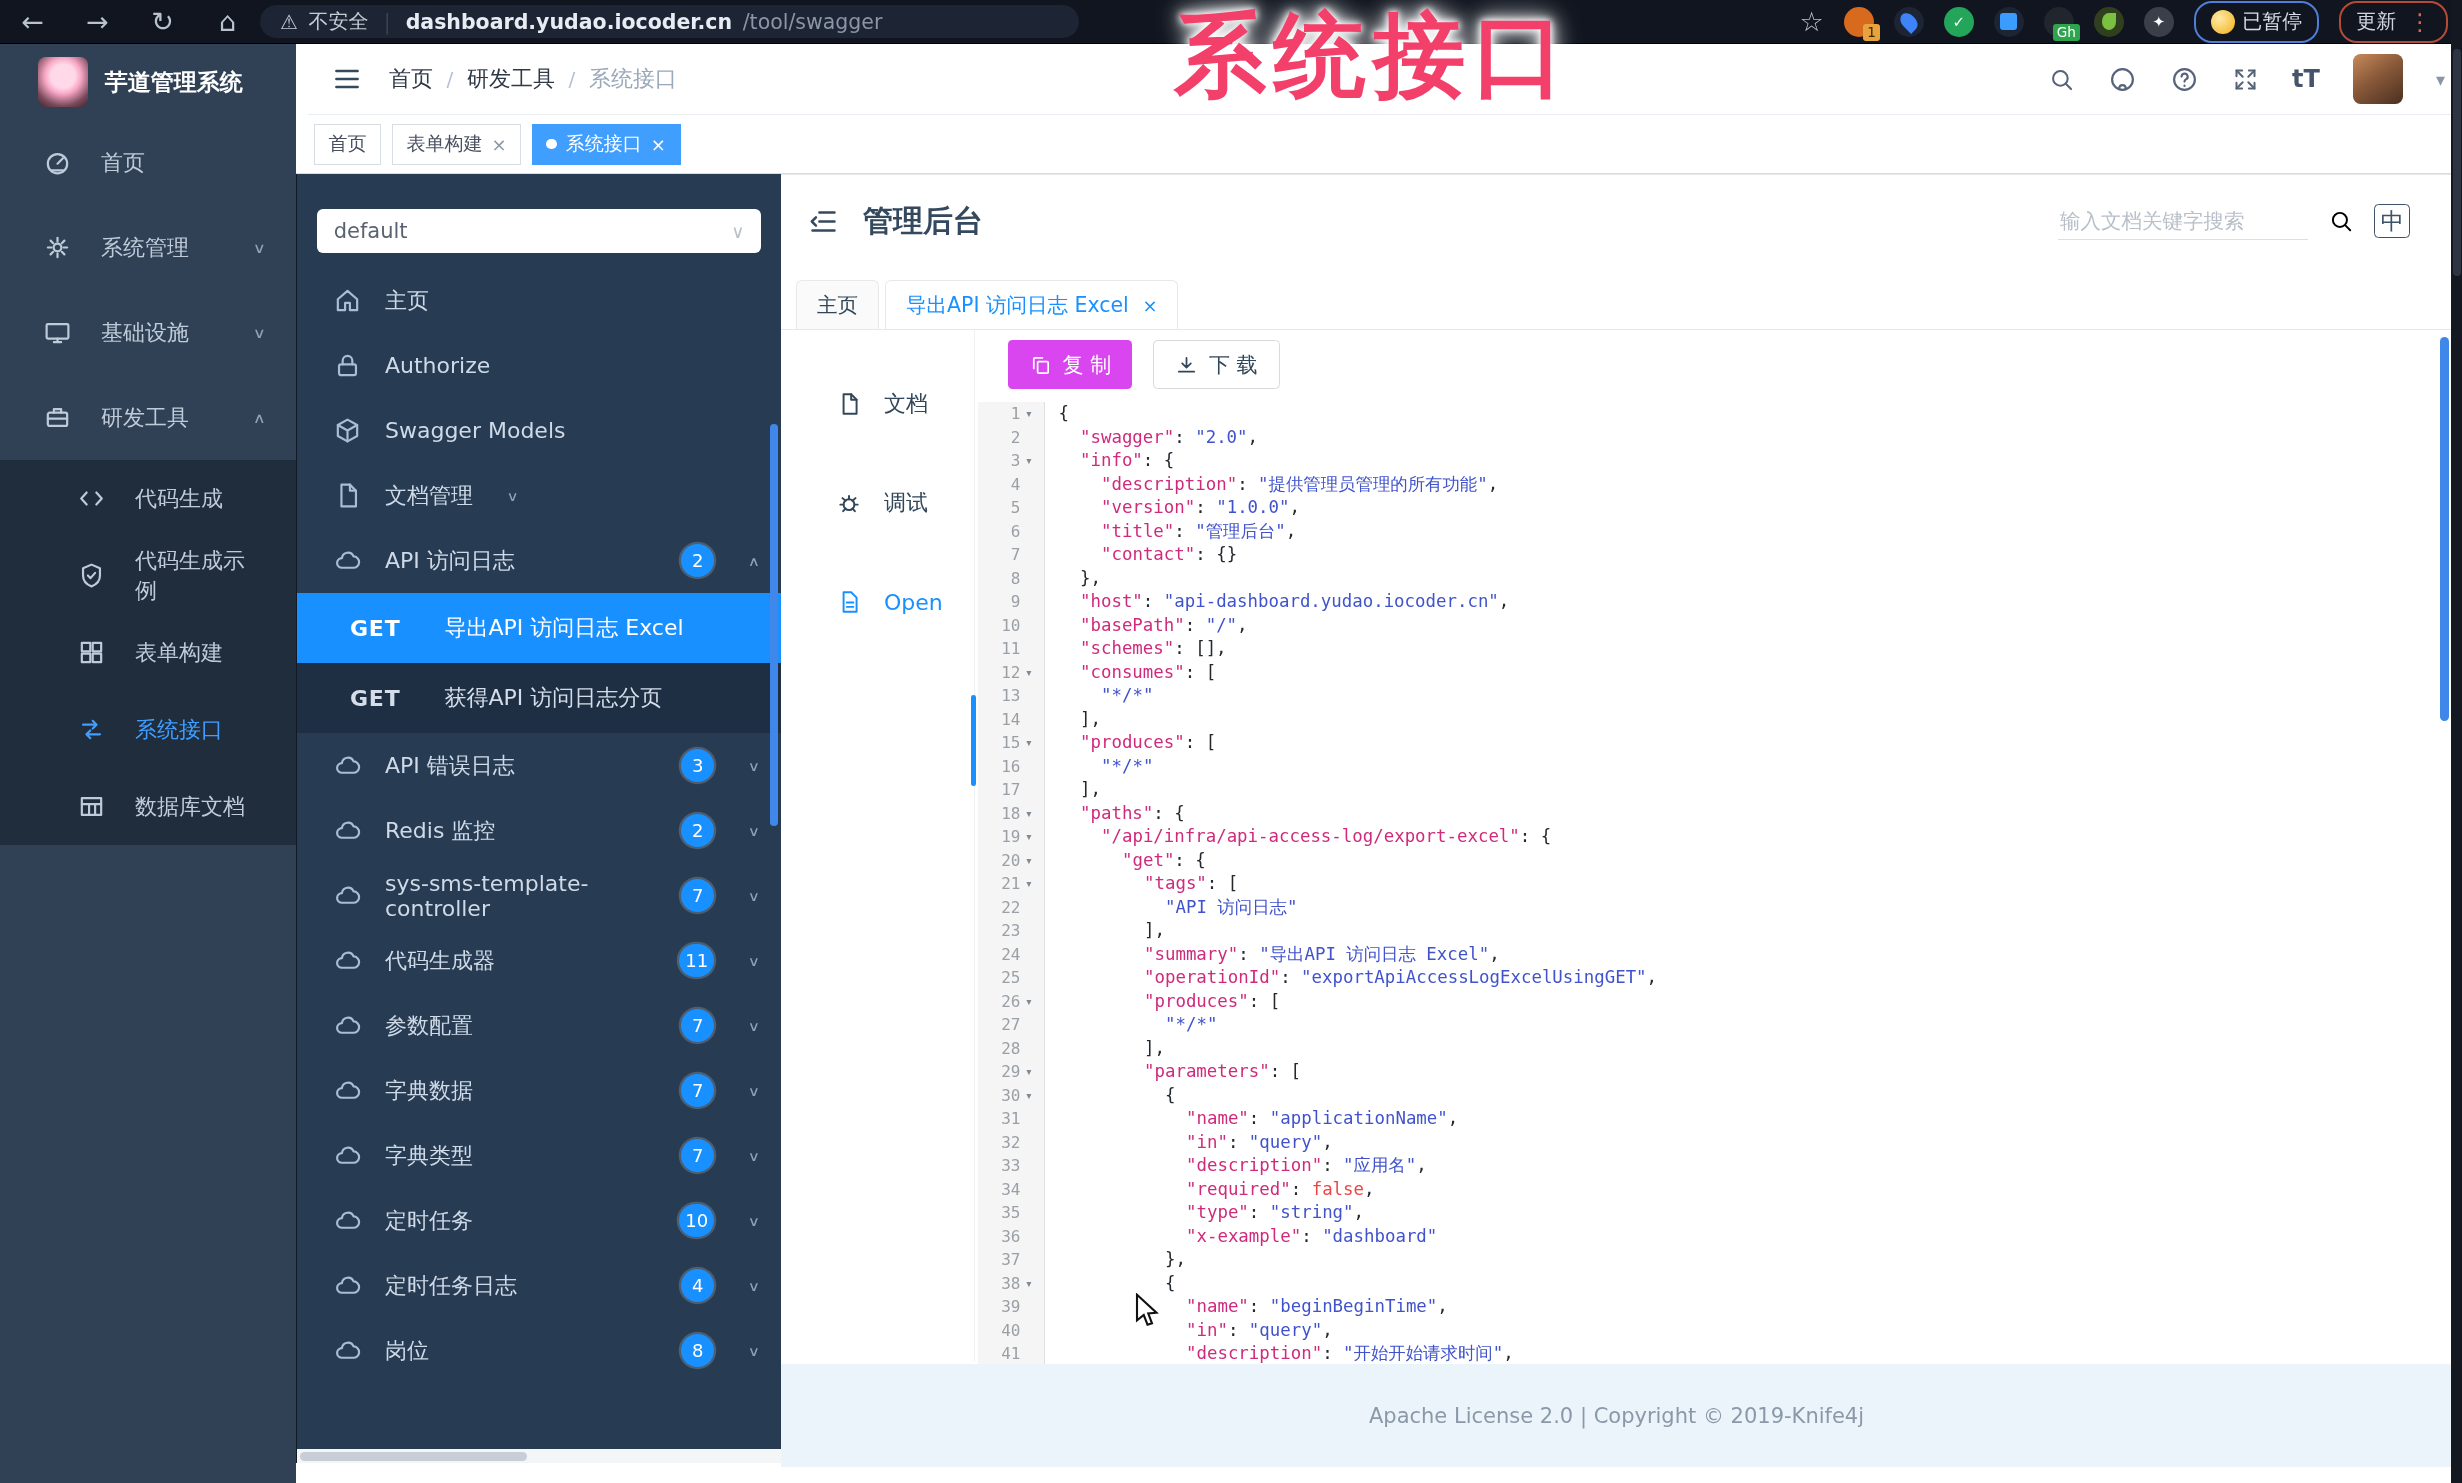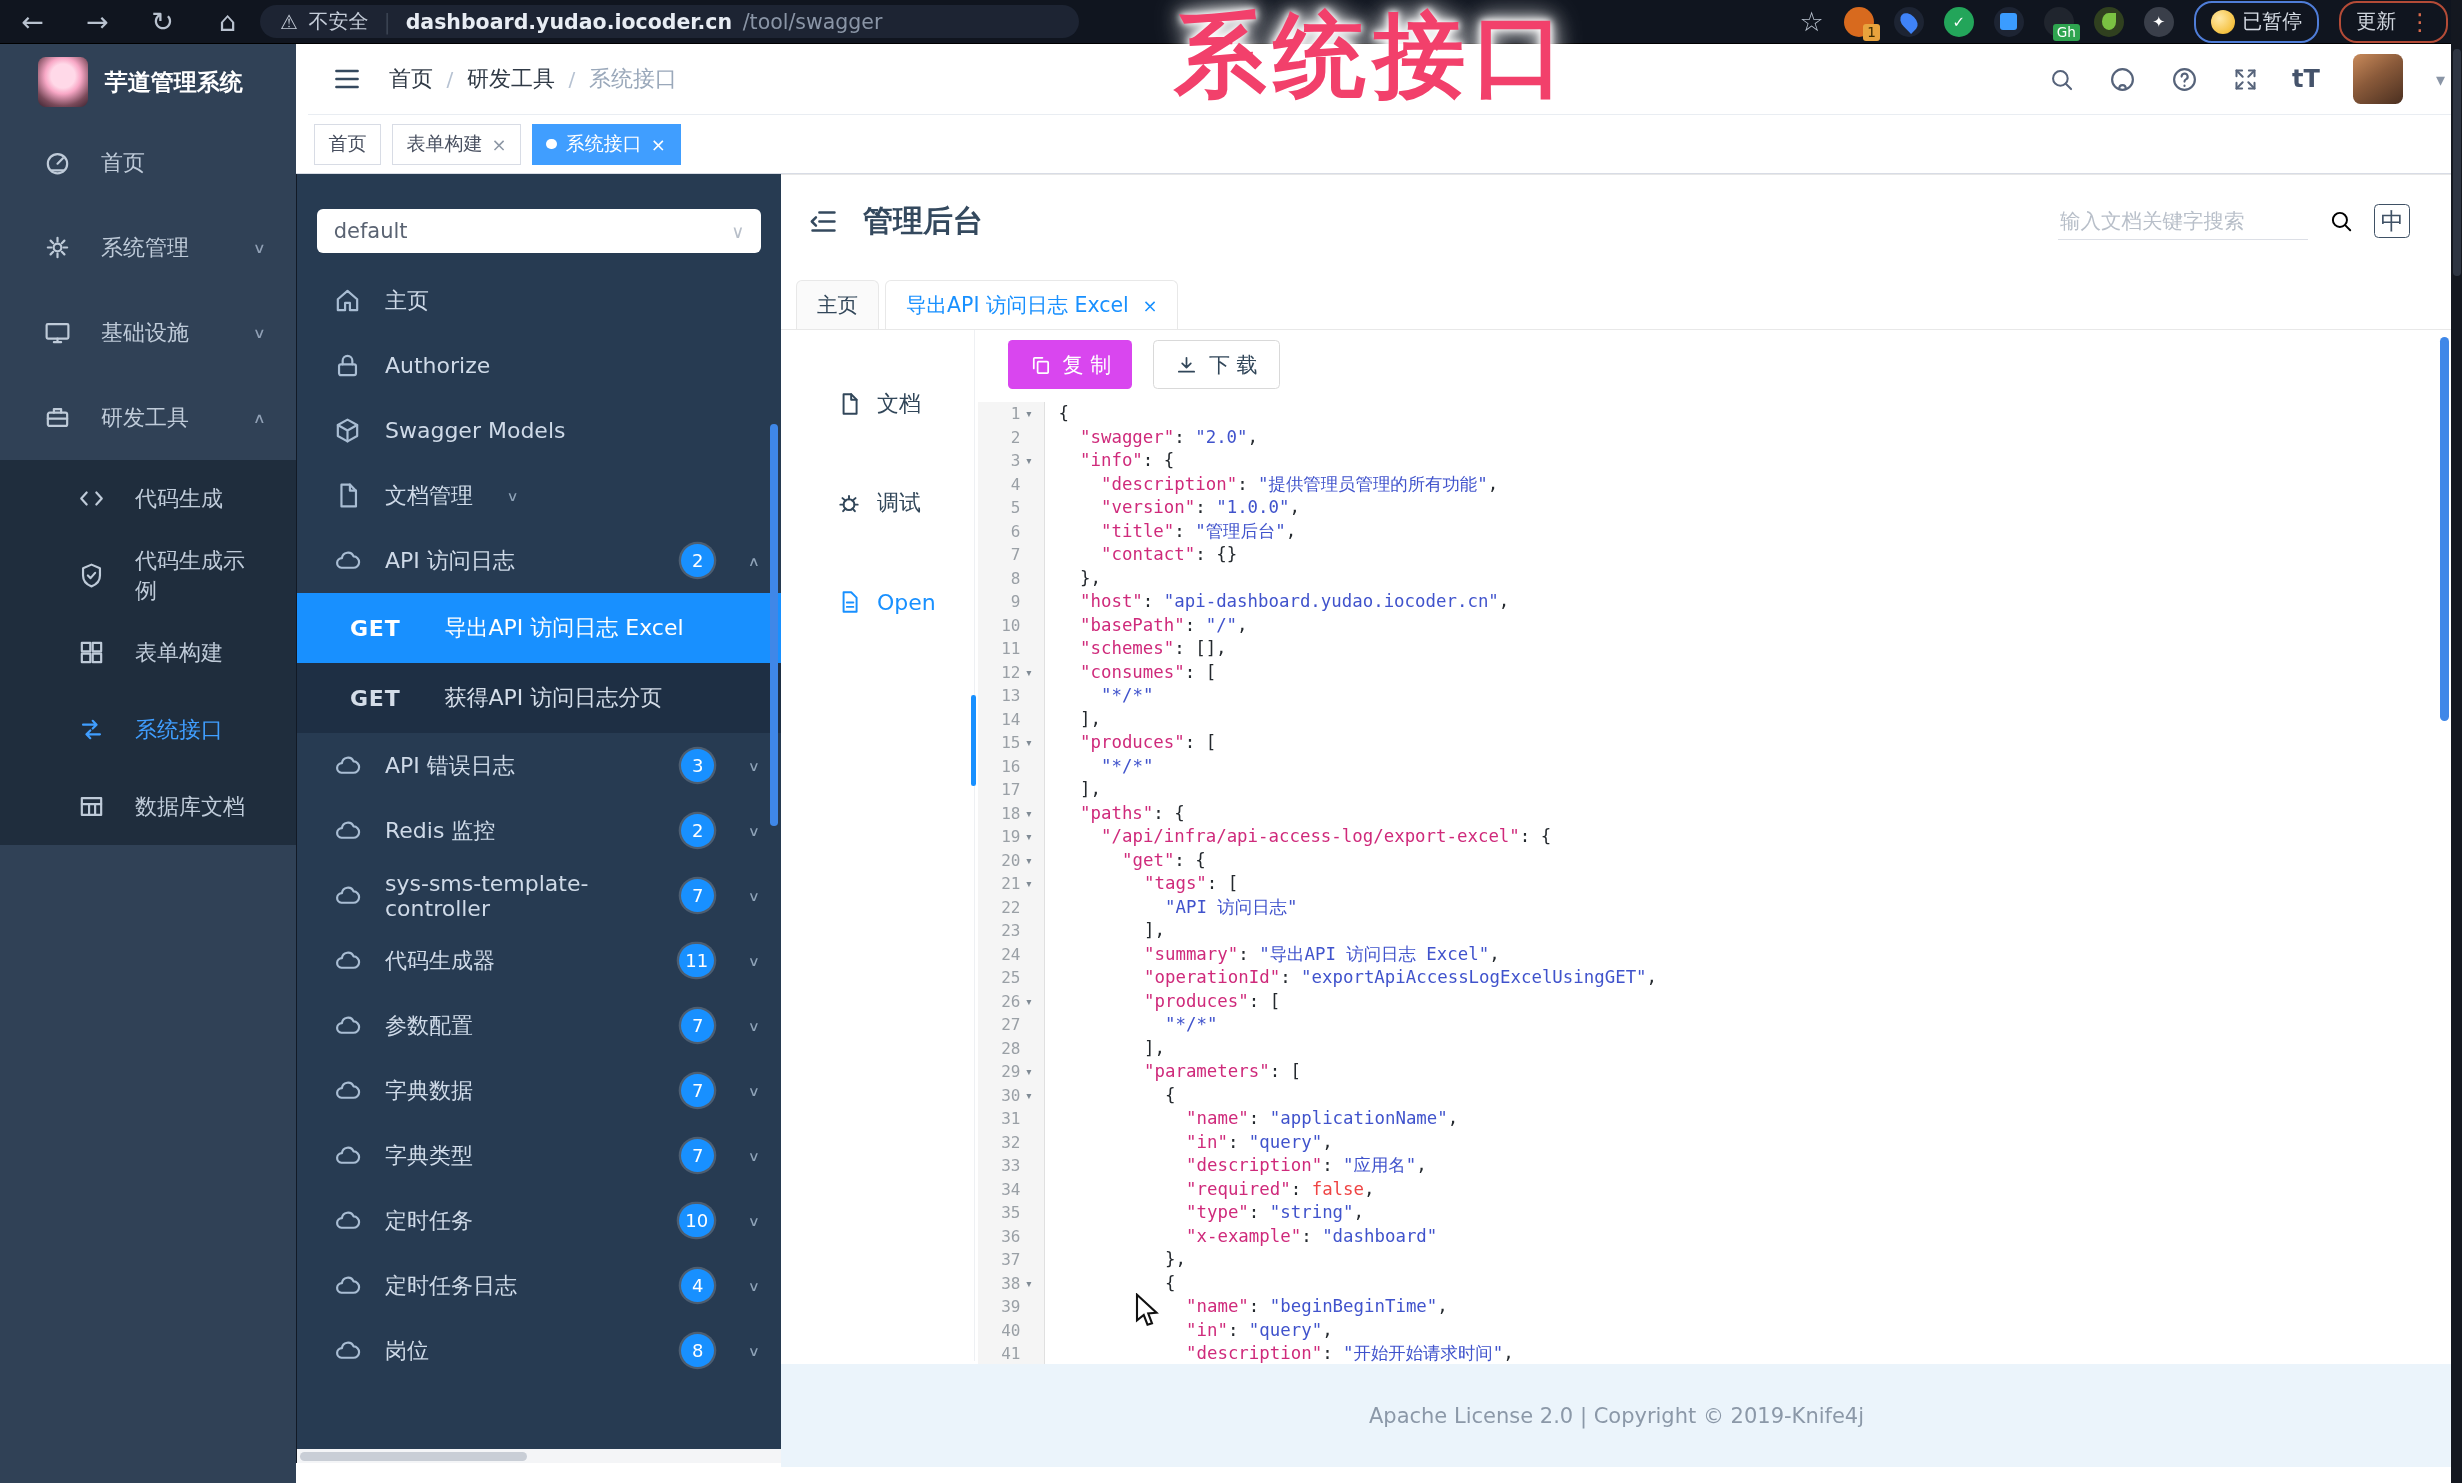--- a/index.html
+++ b/index.html
@@ -114,21 +114,21 @@
               border-bottom:0.8px solid #e8e8e8; display:flex; align-items:flex-end; padding-left:15px; gap:6px;}
   .doc-tab { height:49px; border:0.8px solid #e8e8e8; border-bottom:none; border-radius:6px 6px 0 0;
              background:#fafafa; color:#314659; font-size:20.5px; display:flex; align-items:center;
              padding:0 20px; gap:13.6px; cursor:pointer;}
   .doc-tab.active { background:#fff; color:#1890ff; }
   .doc-tab .x { font-size:18px; }
 
   
   #side-tabs { position:absolute; left:0; top:155px; width:194px; height:1031px;
                border-right:1.5px solid #eef0f3; }
-  .side-tab { display:flex; align-items:center; gap:15px; padding:0 0 0 55px; height:50px;
+  .side-tab { display:flex; align-items:center; gap:22px; padding:0 0 0 55px; height:50px;
               margin-top:49px; color:#314659; font-size:22px; cursor:pointer;}
   .side-tab.active { color:#1890ff; }
   #ink-bar { position:absolute; right:-1.5px; top:365px; width:4.5px; height:91px;
              background:#1890ff; border-radius:2.3px;}
 
   
   #toolbar { position:absolute; left:227px; top:165px; display:flex; gap:21px; }
   .btn { height:49px; display:flex; align-items:center; gap:10.6px; padding:0 21px;
          font-size:21px; border-radius:4.5px; cursor:pointer; }
   .btn.primary { background:#d946ef; color:#fff; }

